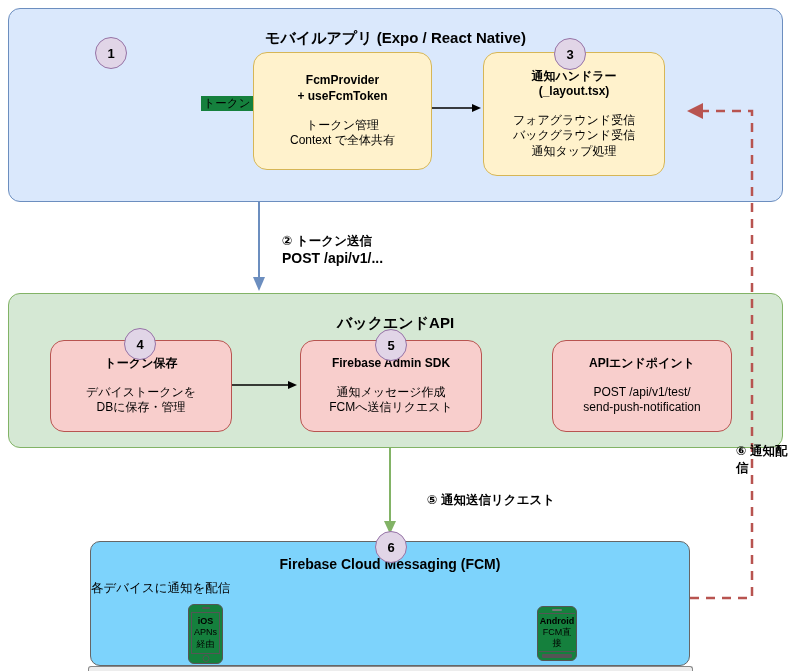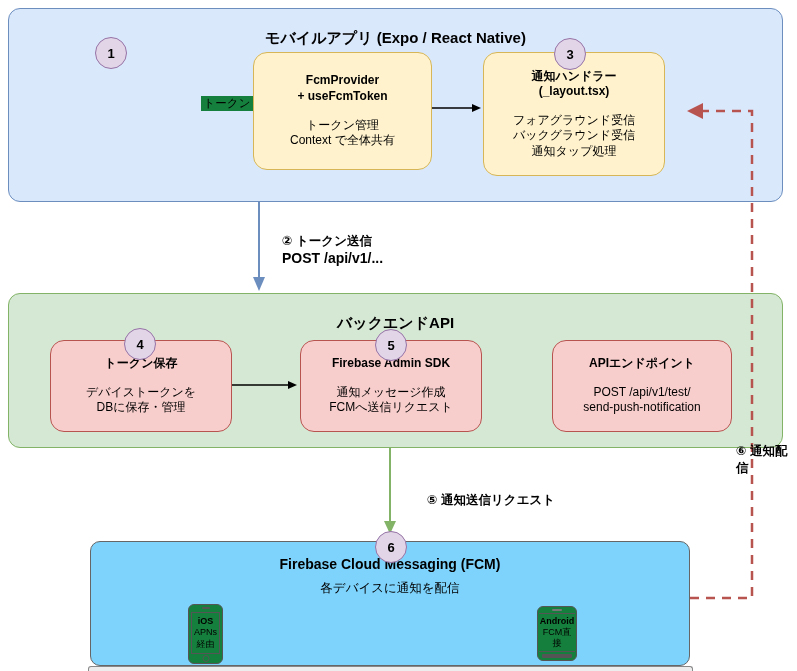--- a/index.html
+++ b/index.html
@@ -26,21 +26,21 @@
     display:flex;align-items:center;justify-content:center;font-weight:bold;font-size:13px;z-index:4;
   }
   .elabel{position:absolute;font-size:12.5px;z-index:4;}
   .bold{font-weight:bold;}
   .sub{font-weight:bold;font-size:14px;}
   .token-label{
     position:absolute;left:201px;top:96px;width:52px;background:#15803d;text-align:center;
     font-size:11.5px;z-index:4;
   }
   .fcm-title{position:absolute;left:0;right:0;top:14px;text-align:center;font-weight:bold;font-size:14px;}
-  .fcm-sub{position:absolute;left:0;right:0;top:38px;text-align:center;font-size:12.5px;}
+  .fcm-sub{position:absolute;left:0;right:0;top:38px;font-size:12.5px;}
   .phone{position:absolute;background:#15803d;border:1.5px solid #555;border-radius:6px;z-index:4;}
   .phone-speaker{position:absolute;top:2px;left:50%;transform:translateX(-50%);width:8px;height:2px;background:#555;border-radius:1px;}
   .phone-screen{
     position:absolute;left:2px;right:2px;top:7px;bottom:9px;border:1px solid #555;
     display:flex;flex-direction:column;justify-content:center;align-items:center;
     text-align:center;font-size:9px;line-height:1.25;overflow:visible;
   }
   .phone-home{position:absolute;bottom:1px;left:50%;transform:translateX(-50%);width:5px;height:5px;border:1px solid #555;border-radius:50%;}
   .plb{font-weight:bold;white-space:nowrap;}
   .acam{position:absolute;top:2px;left:50%;transform:translateX(-50%);width:10px;height:2px;background:#777;border-radius:1px;}

